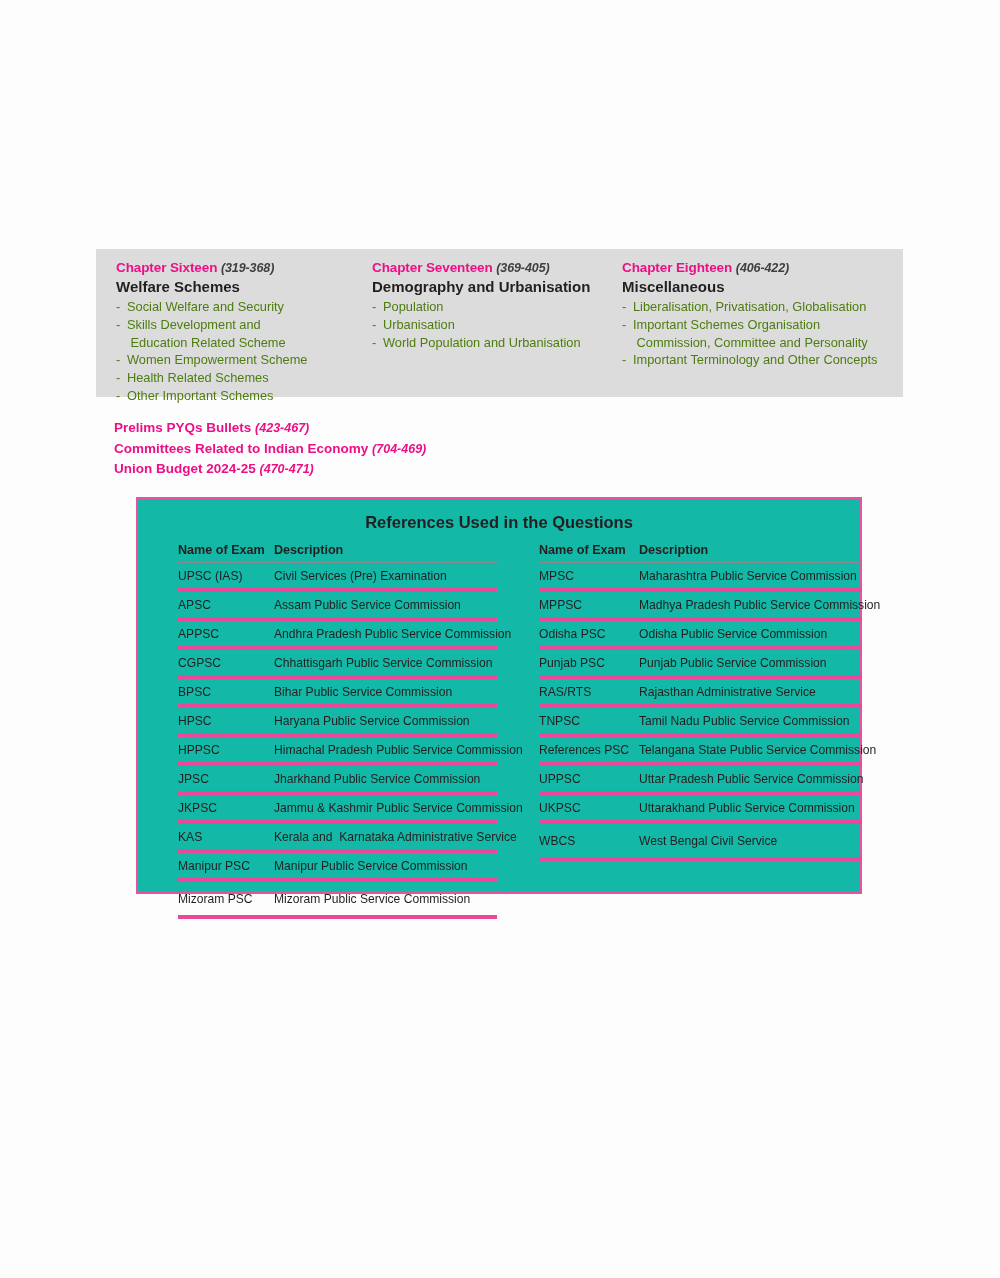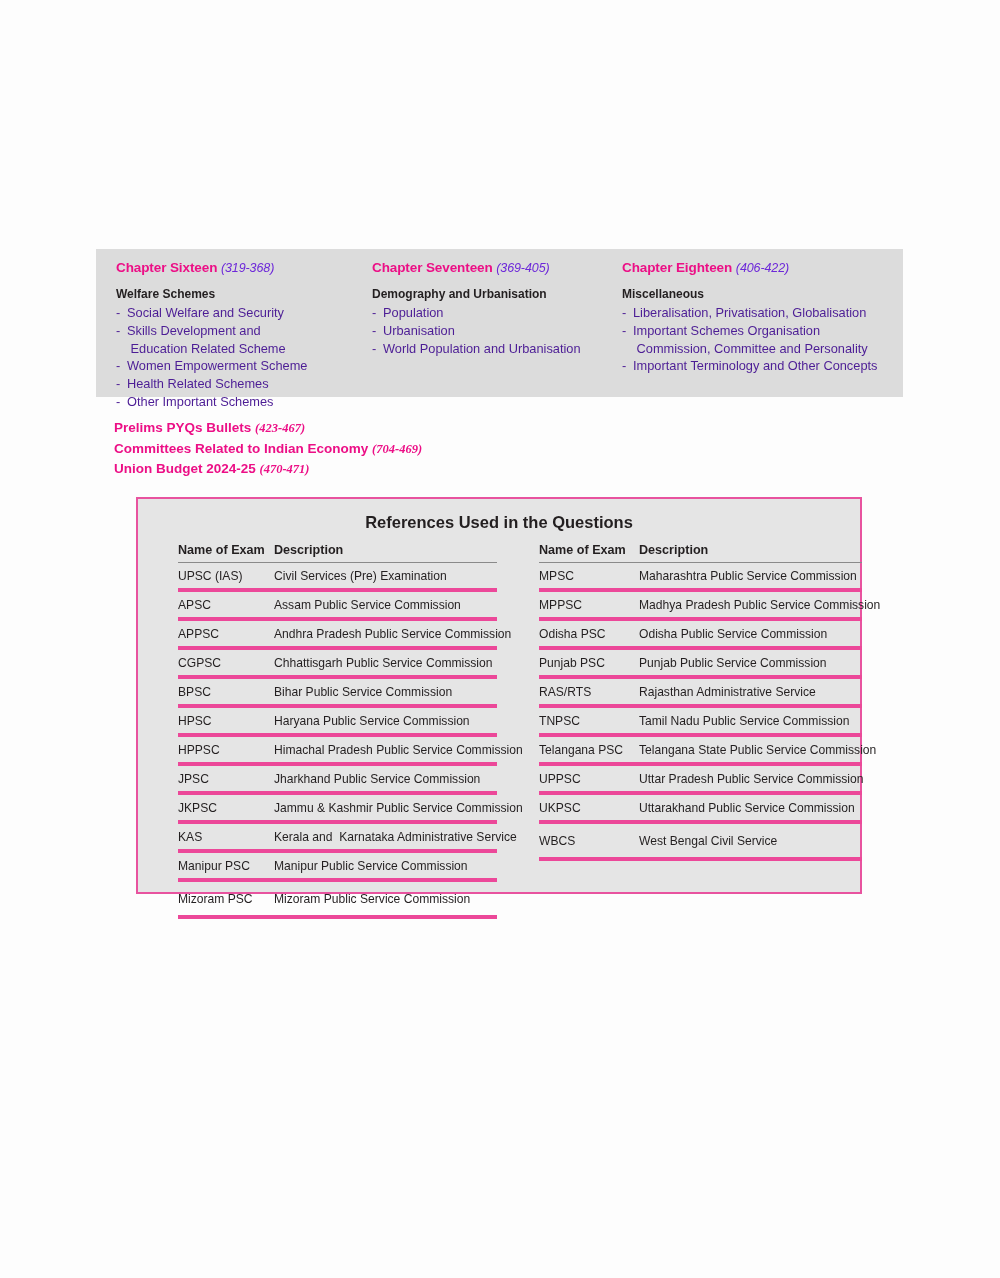--- a/index.html
+++ b/index.html
@@ -42,40 +42,40 @@
   .chapter-title {
     font-size: 13.5px;
     font-weight: bold;
     color: #ec0f86;
     letter-spacing: -0.1px;
     white-space: nowrap;
     line-height: 1.25;
   }
   .chapter-range {
     font-style: italic;
-    font-weight: normal;
+    font-weight: bold;
     font-size: 12.5px;
-    color: #6d28d9;
+    color: #404040;
   }
   .chapter-sub {
-    font-size: 12px;
-    font-weight: bold;
-    color: #231f20;
-    margin-top: 10px;
+    font-size: 15px;
+    font-weight: bold;
+    color: #231f20;
+    margin-top: 0;
     line-height: 1.3;
     white-space: nowrap;
   }
   .chapter-list {
     margin: 2px 0 0 0;
     padding: 0;
     list-style: none;
   }
   .chapter-list li {
     font-size: 12.8px;
-    color: #4c1d95;
+    color: #4d7c0f;
     line-height: 1.38;
     padding-left: 11px;
     position: relative;
     white-space: pre-wrap;
   }
   .chapter-list li::before {
     content: "-";
     position: absolute;
     left: 0;
     top: 0;
@@ -91,33 +91,32 @@
     font-size: 13.5px;
     font-weight: bold;
     color: #ec0f86;
     line-height: 1.52;
     white-space: nowrap;
   }
   .pink-line .rng {
     font-style: italic;
     font-size: 12.5px;
     font-weight: bold;
-    font-family: Liberation Serif, serif;
   }
 
   
   .ref-box {
     position: absolute;
     left: 136px;
     top: 497px;
     width: 726px;
     height: 397px;
     border: 2px solid #e8539f;
     box-sizing: border-box;
-    background: #e5e5e5;
+    background: #14b8a6;
   }
   .ref-title {
     text-align: center;
     font-size: 16.5px;
     font-weight: bold;
     color: #231f20;
     margin-top: 14px;
   }
   .ref-tables {
     position: absolute;
@@ -330,21 +329,21 @@
             </tr>
             <tr>
               <td>RAS/RTS</td>
               <td>Rajasthan Administrative Service</td>
             </tr>
             <tr>
               <td>TNPSC</td>
               <td>Tamil Nadu Public Service Commission</td>
             </tr>
             <tr>
-              <td>Telangana PSC</td>
+              <td>References PSC</td>
               <td>Telangana State Public Service Commission</td>
             </tr>
             <tr>
               <td>UPPSC</td>
               <td>Uttar Pradesh Public Service Commission</td>
             </tr>
             <tr>
               <td>UKPSC</td>
               <td>Uttarakhand Public Service Commission</td>
             </tr>

